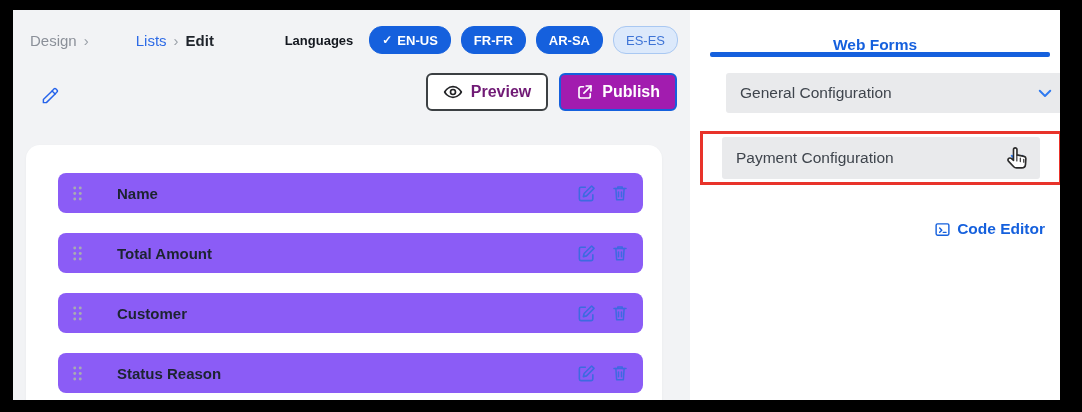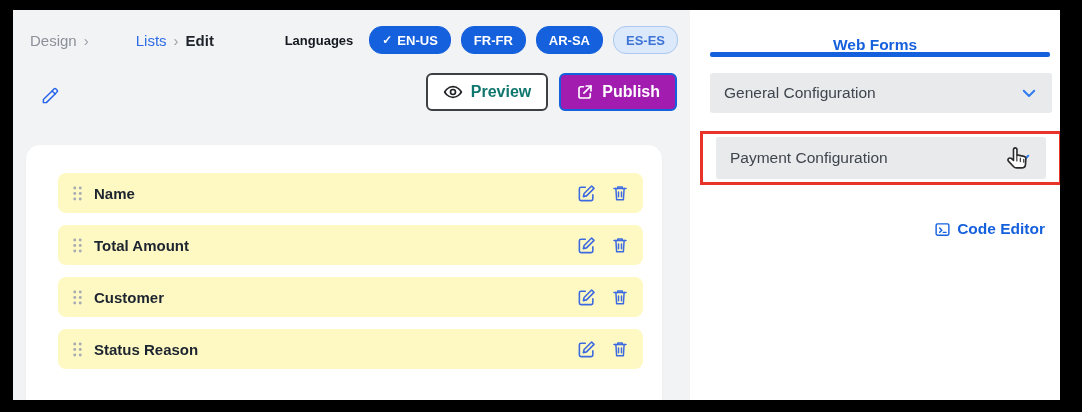--- a/index.html
+++ b/index.html
@@ -19,52 +19,52 @@
   .bc-sep{color:#9aa0a8;font-size:15px;}
   .bc-lists{color:#2e6be6;margin-left:40px;}
   .bc-edit{color:#1f242b;font-weight:600;}
   .lang-group{display:flex;align-items:center;gap:10px;}
   .lang-label{font-size:13px;font-weight:700;color:#14181f;margin-right:6px;}
   .badge{
     height:26px;border-radius:13px;padding:0 12px;background:#1560dd;color:#fff;
     font-weight:700;font-size:13px;display:flex;align-items:center;gap:5px;border:1px solid #1560dd;
   }
   .badge .chk{font-size:12px;}
-  .badge.inactive{background:#dce9fb;color:#3e74d6;border:1px solid #a9c8f2;font-weight:700;}
+  .badge.inactive{background:#dce9fb;color:#3e74d6;border:1px solid #a9c8f2;font-weight:400;}
   .pencil-wrap{position:absolute;left:28px;top:76px;}
   .actions{position:absolute;right:13px;top:63px;display:flex;gap:11px;}
   .btn{height:38px;border-radius:6px;display:flex;align-items:center;gap:8px;
     padding:0 15px;font-size:16px;font-weight:700;box-sizing:border-box;cursor:pointer;}
-  .btn-preview{background:#fff;border:2px solid #3c4043;color:#0f766e;}
+  .btn-preview{background:#fff;border:2px solid #3c4043;color:#701a75;}
   .btn-publish{background:#a21caf;border:2px solid #1560dd;color:#fff;}
   .card{
     position:absolute;left:13px;top:135px;width:636px;height:280px;
     background:#fff;border-radius:14px;box-shadow:0 1px 3px rgba(0,0,0,0.04);
     padding-top:28px;box-sizing:border-box;
   }
   .field-row{
-    margin:0 0 12px 32px;width:585px;height:40px;background:#fef9c3;border-radius:8px;
-    display:flex;align-items:center;padding:0 14px;box-sizing:border-box;
+    margin:0 0 20px 32px;width:585px;height:40px;background:#8b5cf6;border-radius:8px;
+    display:flex;align-items:center;padding:0 14px;box-sizing:border-box;gap:23px;
   }
   .field-label{font-size:15px;font-weight:700;color:#1c2430;margin-left:11px;flex:1;}
   .row-icons{display:flex;align-items:center;gap:15px;}
   .icon-btn{display:flex;align-items:center;cursor:pointer;background:none;border:none;padding:0;}
   
   .panel{position:absolute;left:677px;top:0;width:370px;height:100%;background:#fff;}
   .panel-title{text-align:center;color:#1560dd;font-weight:700;font-size:15.5px;margin-top:26px;}
   .panel-underline{position:absolute;left:20px;top:42px;width:340px;height:5px;background:#1560dd;border-radius:2px;}
   .section-bar{
     background:#e9eaec;border-radius:3px;display:flex;align-items:center;
     justify-content:space-between;padding:0 14px;font-size:15.5px;color:#3f454d;
     box-sizing:border-box;cursor:pointer;
   }
-  .sec-general{position:absolute;left:20px;top:63px;width:342px;height:40px;}
+  .sec-general{position:absolute;left:36px;top:63px;width:342px;height:40px;}
   .highlight-box{
     position:absolute;left:10px;top:121px;width:362px;height:54px;
-    border:3px solid #e8332a;box-sizing:border-box;padding:3px 13px;
+    border:3px solid #e8332a;box-sizing:border-box;padding:3px 19px;
   }
   .highlight-box .section-bar{width:100%;height:100%;}
   .cursor-overlay{position:absolute;left:314px;top:136px;z-index:5;pointer-events:none;}
   .code-editor{
     position:absolute;right:15px;top:210px;display:flex;align-items:flex-end;gap:6px;
     color:#1560dd;font-weight:700;font-size:15.5px;cursor:pointer;
   }
   svg{display:block;}
 </style>
 </head>

